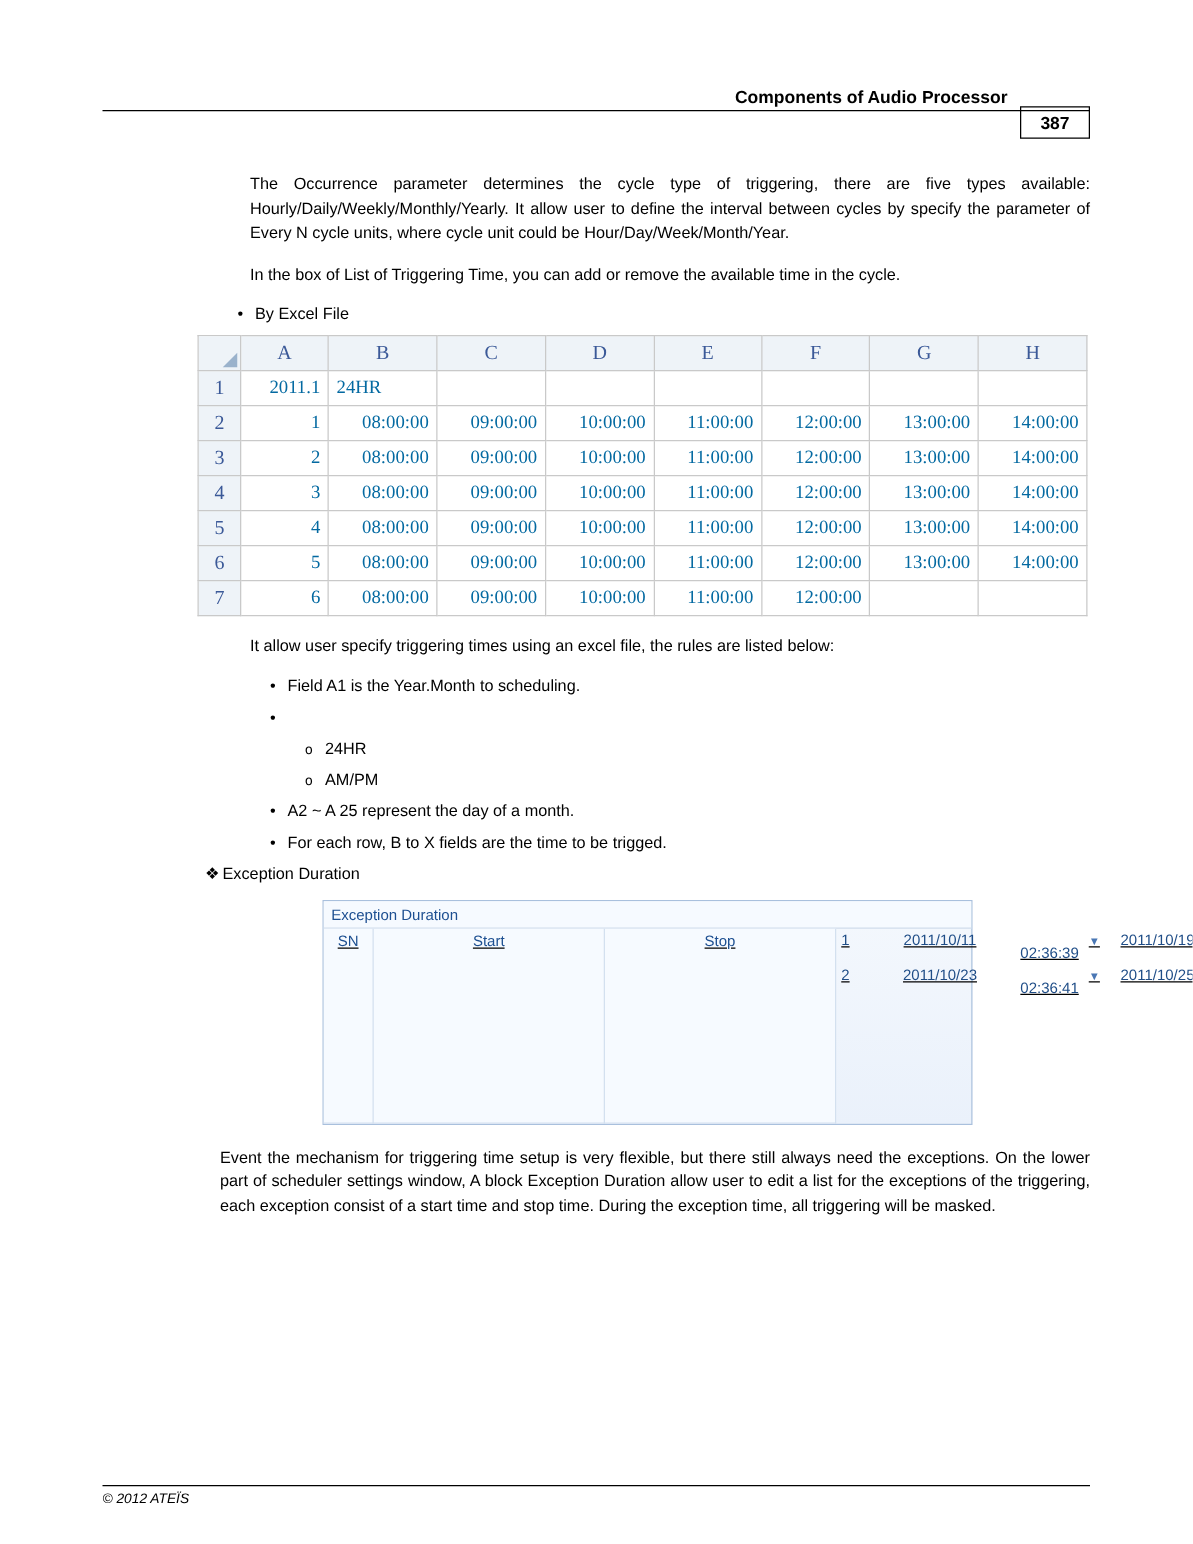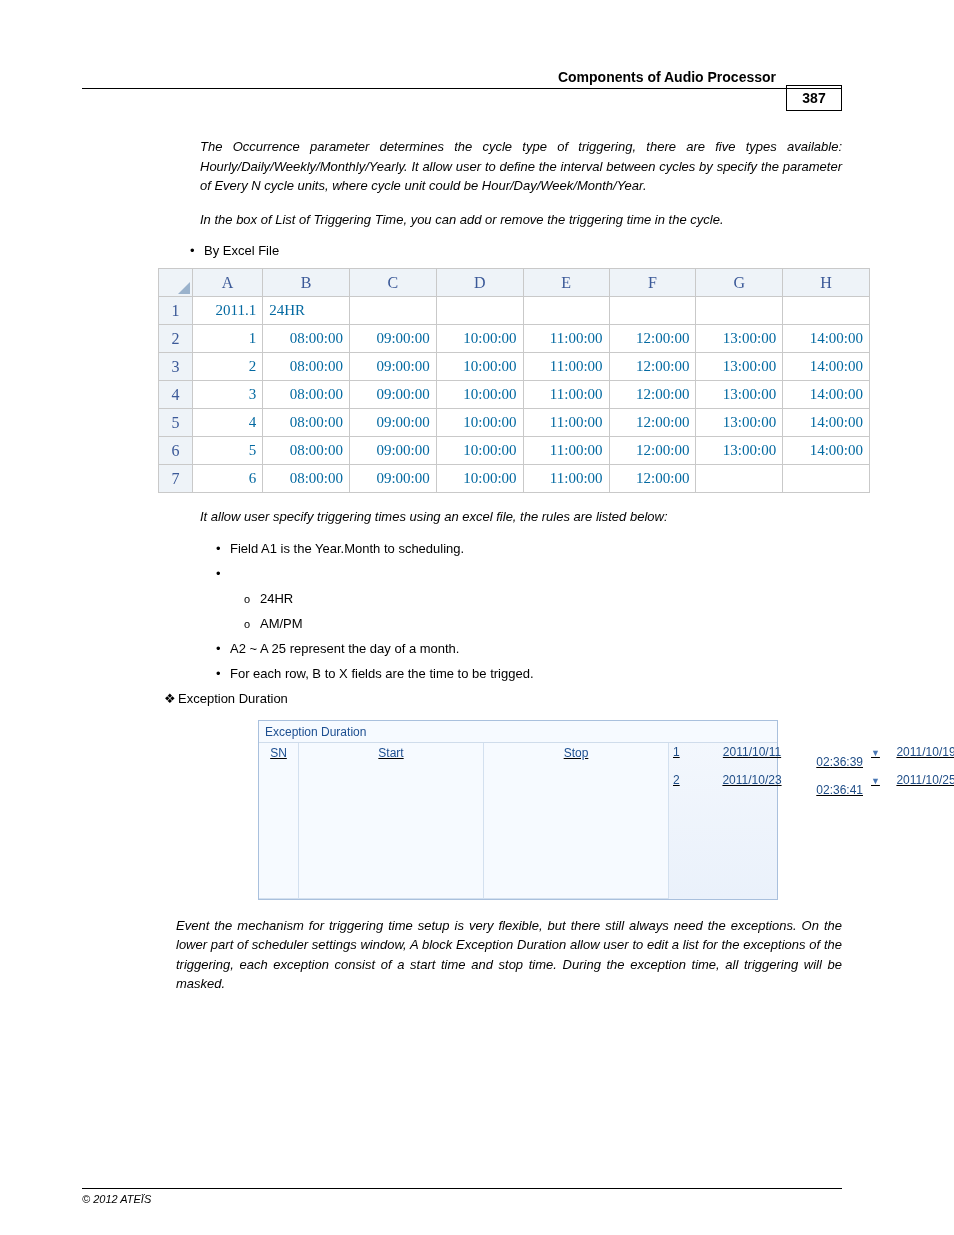--- a/index.html
+++ b/index.html
@@ -8,21 +8,21 @@
     font-size: 13px;
     color: #000;
     margin: 0;
     padding: 0;
     background: #fff;
   }
   .page {
     width: 954px;
     height: 1235px;
     margin: 0 auto;
-    padding: 68px 112px 30px 82px;
+    padding: 68px 82px 30px 82px;
     position: relative;
     display: flex;
     flex-direction: column;
   }
   .header-bar {
     display: flex;
     align-items: center;
     justify-content: flex-end;
     border-bottom: 1.5px solid #000;
     padding-bottom: 2px;
@@ -48,21 +48,20 @@
   }
   .content {
     flex: 1;
   }
   .para {
     text-align: justify;
     margin: 0 0 14px 0;
     line-height: 1.5;
     padding-left: 118px;
     font-size: 13px;
-    font-style: italic;
   }
   .bullet-row {
     display: flex;
     align-items: baseline;
     padding-left: 108px;
     margin-bottom: 10px;
     font-size: 13px;
   }
   .bullet-row .dot { width: 14px; }
   .sub-bullet {
@@ -223,21 +222,21 @@
 
 <div class="page">
   <div class="header-bar">
     <span class="header-title">Components of Audio Processor</span>
     <span class="page-num-box">387</span>
   </div>
 
   <div class="content">
 
     <p class="para">The Occurrence parameter determines the cycle type of triggering, there are five types available: Hourly/Daily/Weekly/Monthly/Yearly. It allow user to define the interval between cycles by specify the parameter of Every N cycle units, where cycle unit could be Hour/Day/Week/Month/Year.</p>
-    <p class="para">In the box of List of Triggering Time, you can add or remove the triggering time in the cycle.</p>
+    <p class="para">In the box of List of Triggering Time, you can add or remove the available time in the cycle.</p>
 
     <div class="bullet-row">
       <span class="dot">•</span>
       <span>By Excel File</span>
     </div>
 
     <div class="excel-wrap">
       <table class="excel">
         <thead>
           <tr>

